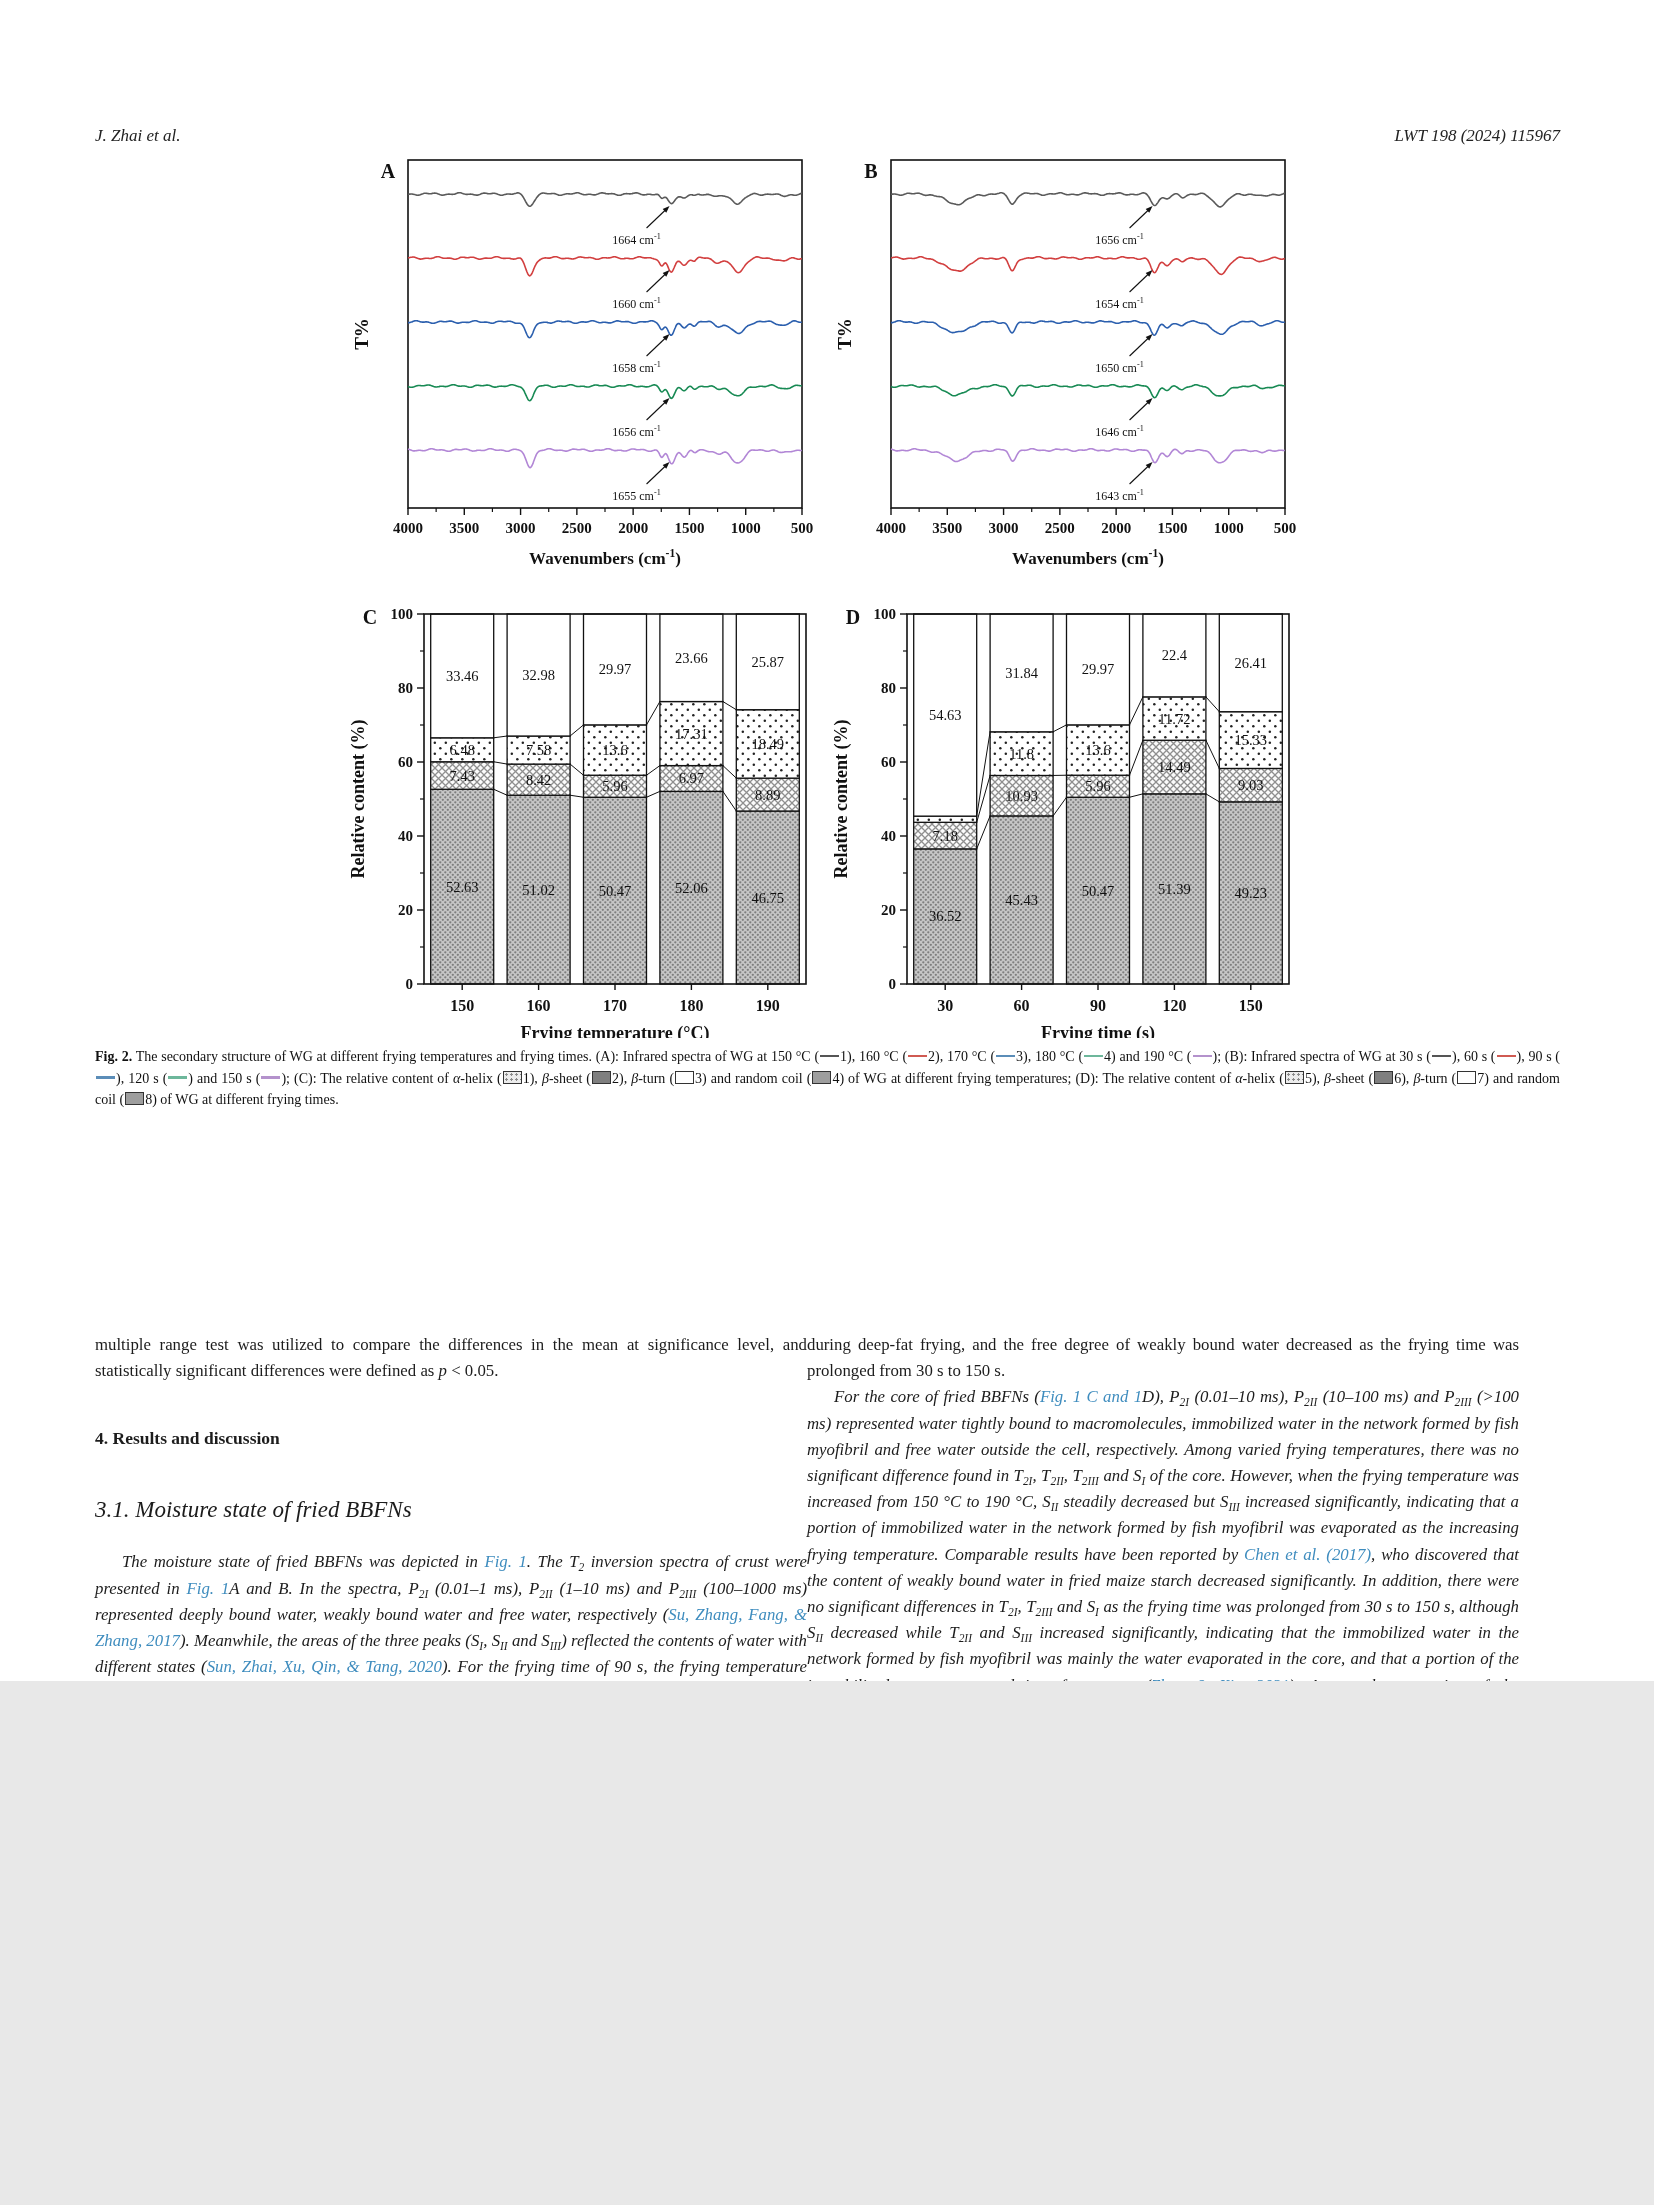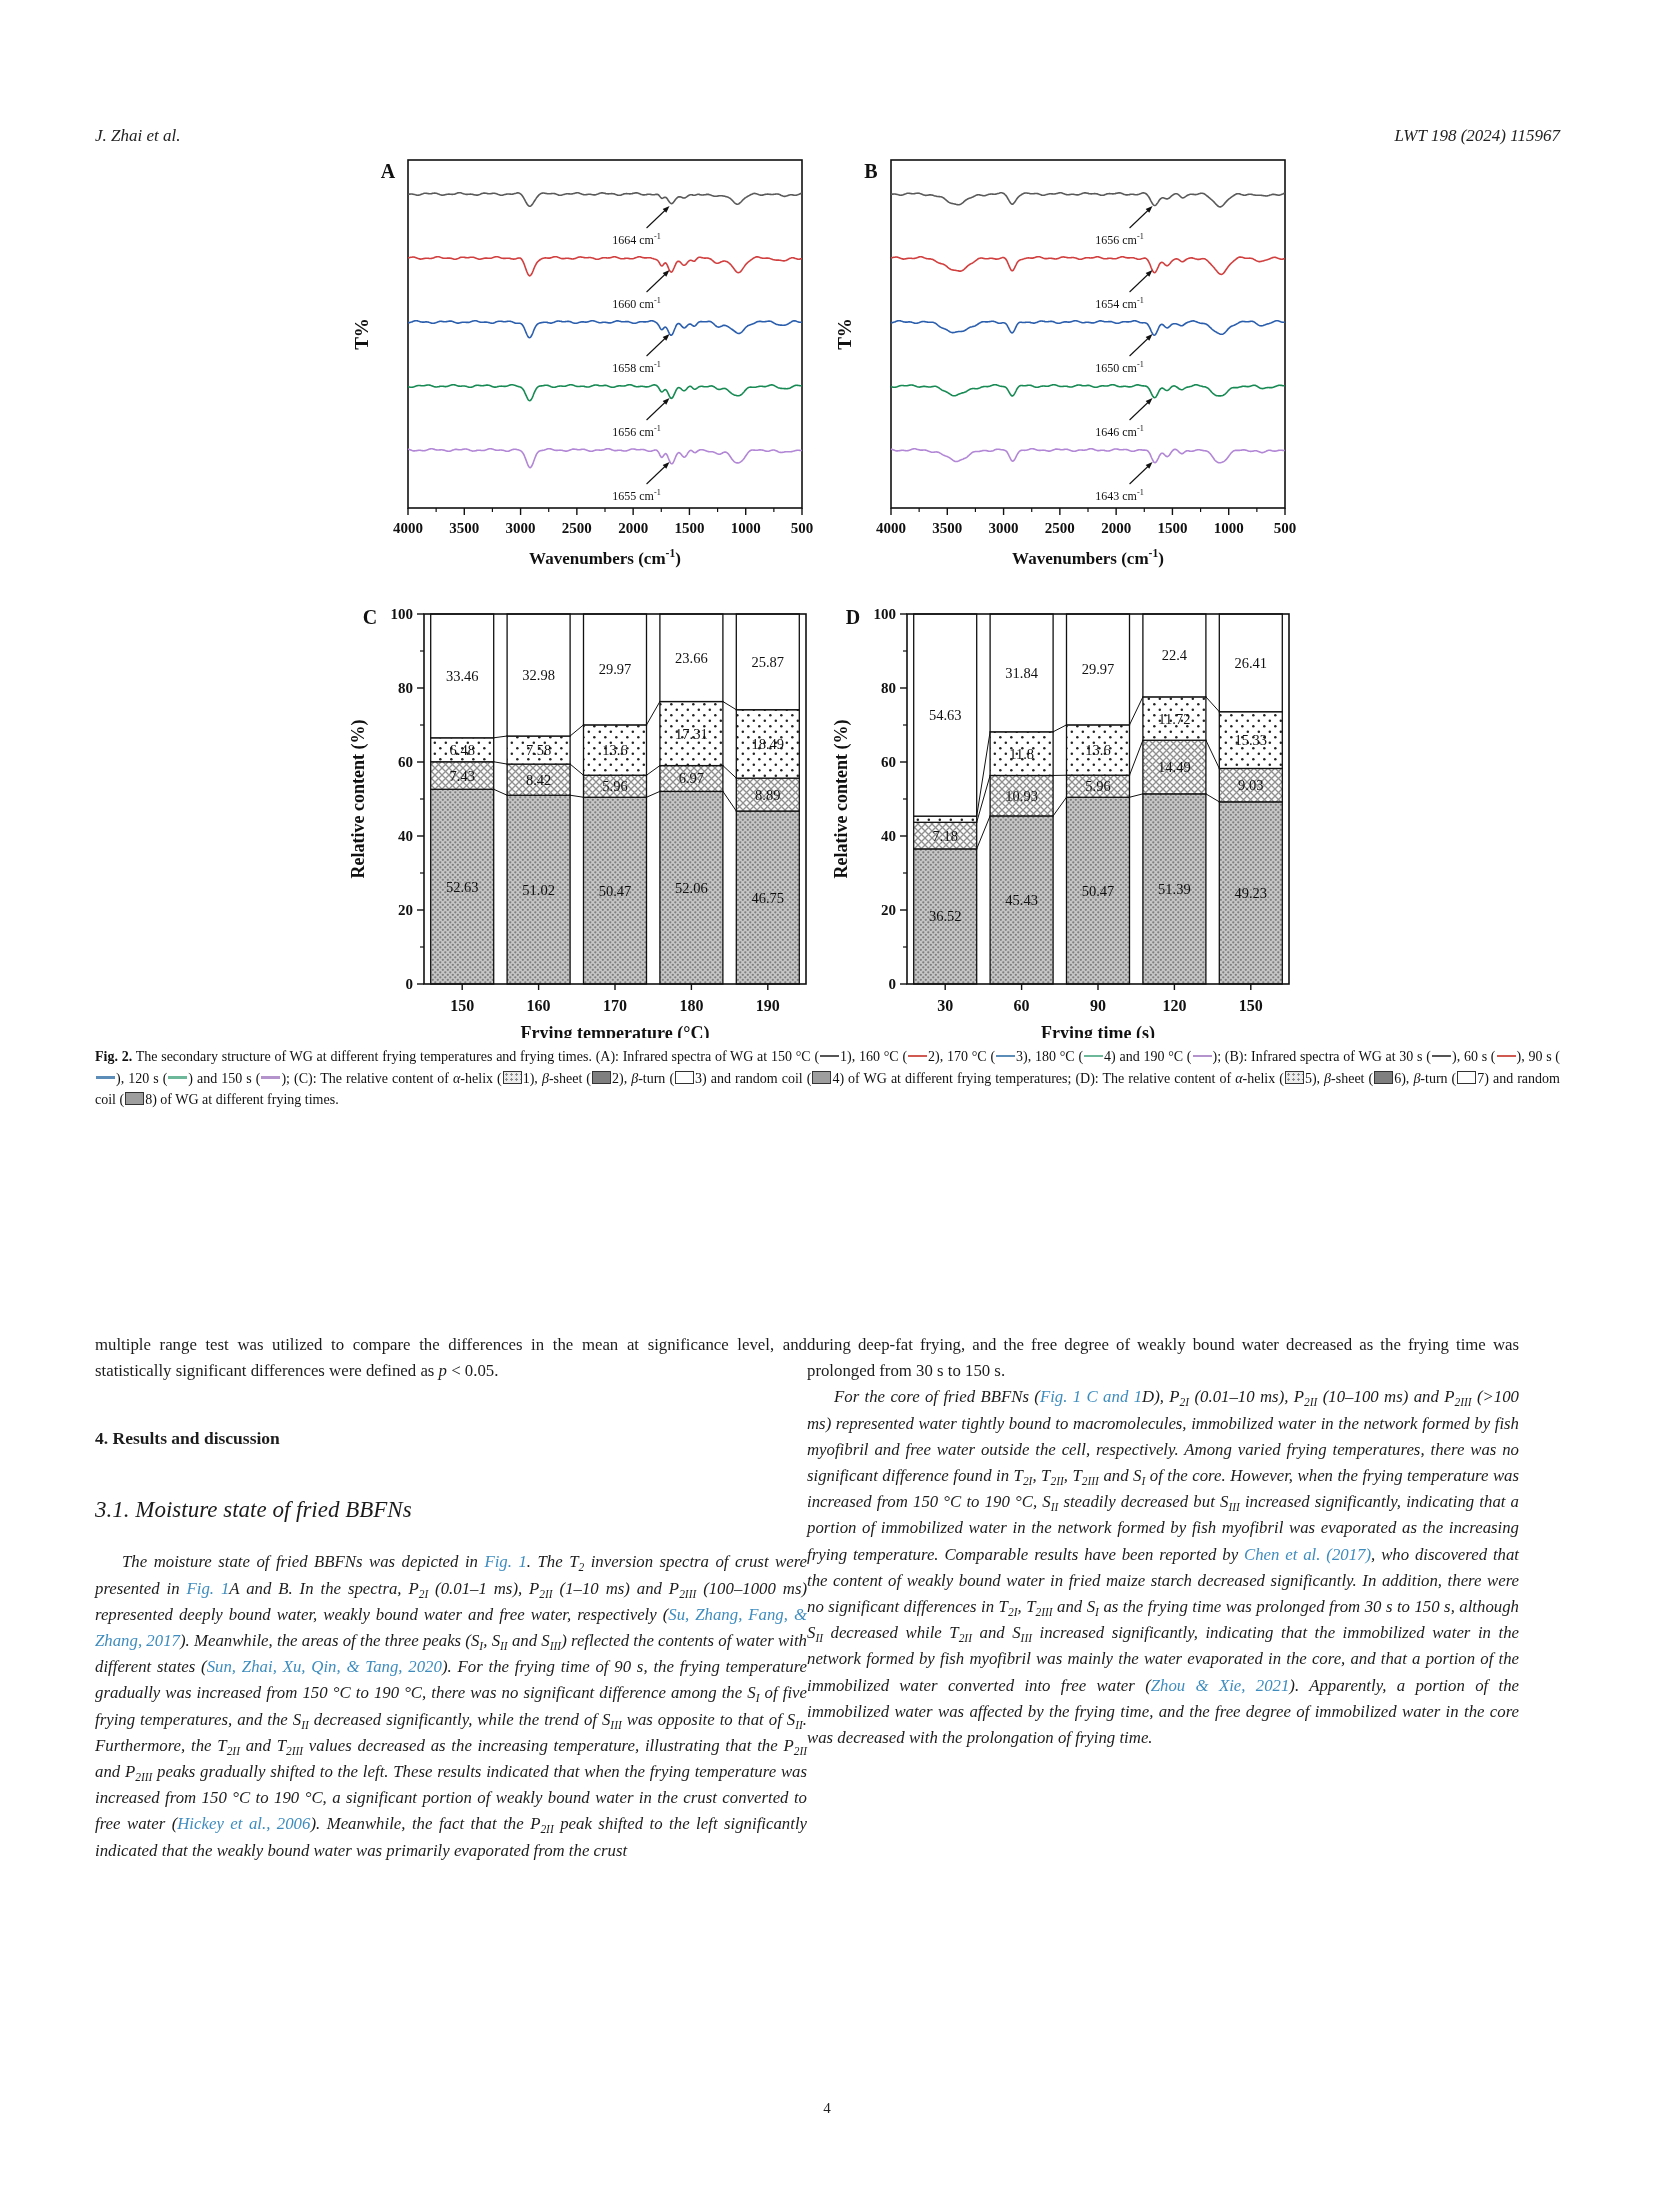--- a/index.html
+++ b/index.html
@@ -1,16 +1,16 @@
 <!DOCTYPE html>
 <html><head>
 <meta charset="utf-8">
 <style>
   html,body{margin:0;padding:0;background:#e8e8e8;}
-  .page{position:relative;width:1654px;height:2205px;background:#ffffff;margin:0 auto;
+  .page{position:relative;width:1654px;height:1681px;background:#ffffff;margin:0 auto;
         font-family:"Liberation Serif",serif;color:#1c1c1c;overflow:hidden;}
   .header{position:absolute;top:126px;left:95px;width:1465px;display:flex;
           justify-content:space-between;font-style:italic;font-size:17px;color:#222;}
   .fig-row{position:absolute;left:344px;display:flex;}
   .fig-row1{top:148px;}
   .fig-row2{top:586px;}
   .panel{width:483px;}
   svg text{font-family:"Liberation Serif",serif;}
   .caption{position:absolute;top:1046px;left:95px;width:1465px;font-size:14px;
            line-height:21.5px;text-align:justify;color:#111;}

